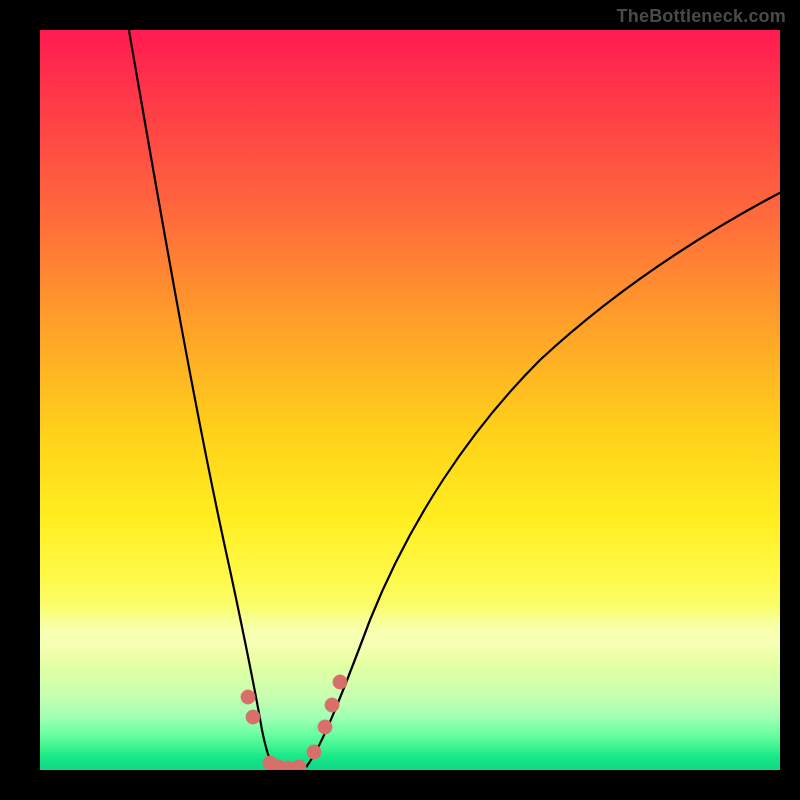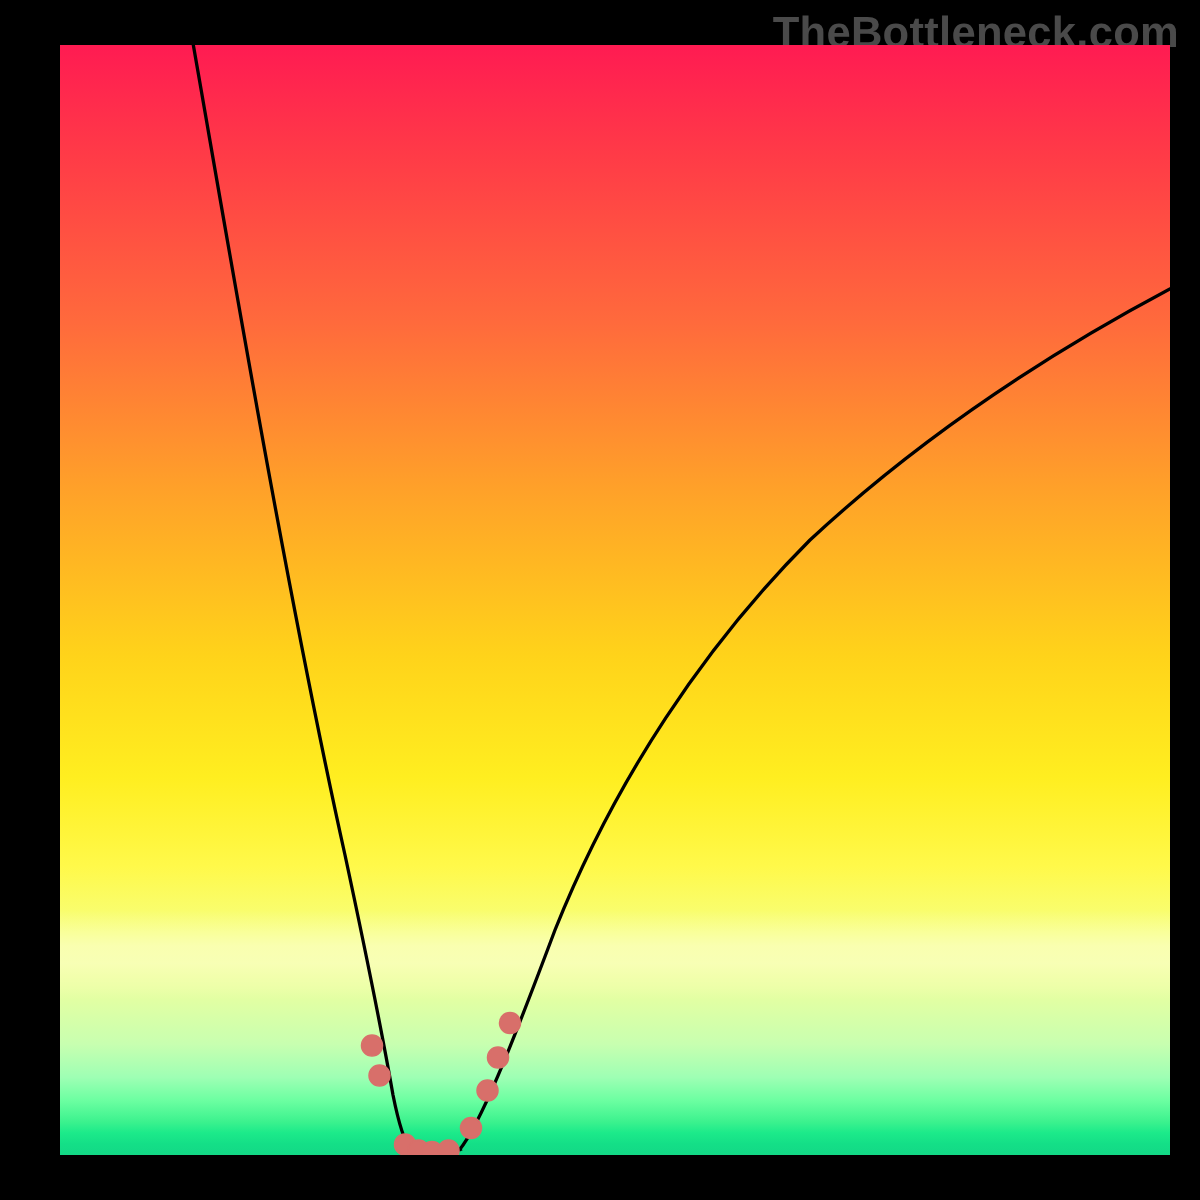--- a/index.html
+++ b/index.html
@@ -69,21 +69,21 @@
   svg.curves {
     position: absolute;
     left: 0; top: 0;
     width: 100%;
     height: 100%;
   }
   .watermark {
     position: absolute;
     top: 6px;
     right: 14px;
-    font-size: 29px;
+    font-size: 18px;
     font-weight: 600;
     color: #4a4a4a;
     letter-spacing: 0.2px;
     user-select: none;
   }
 </style>
 </head>
 <body>
 
 <div class="frame">

